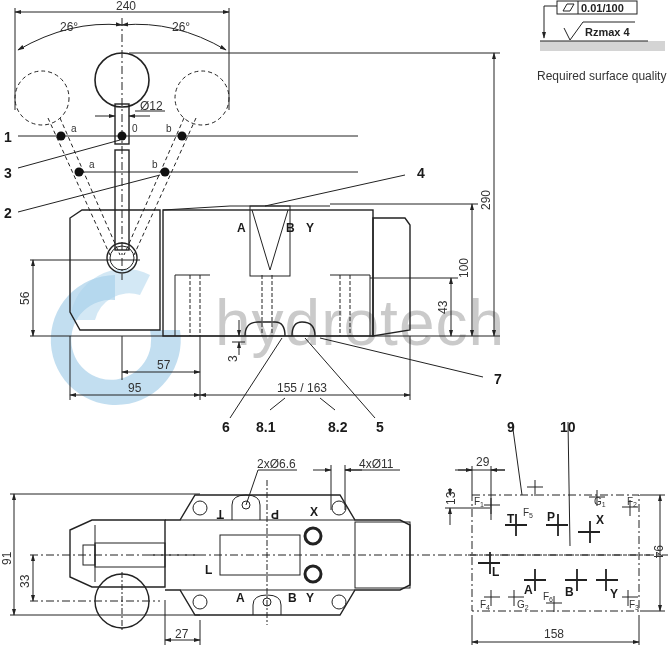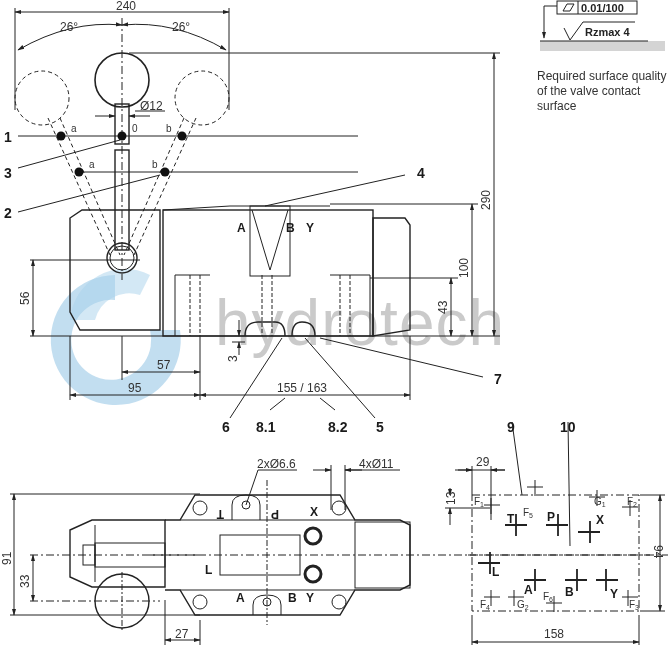--- a/index.html
+++ b/index.html
@@ -285,14 +285,13 @@
   <text class="small" x="629" y="608"><tspan>F</tspan><tspan font-size="7" dy="2">3</tspan></text>
   <text class="small" x="480" y="608"><tspan>F</tspan><tspan font-size="7" dy="2">4</tspan></text>
   <text class="small" x="523" y="516"><tspan>F</tspan><tspan font-size="7" dy="2">5</tspan></text>
   <text class="small" x="543" y="600"><tspan>F</tspan><tspan font-size="7" dy="2">6</tspan></text>
   <text class="small" x="594" y="505"><tspan>G</tspan><tspan font-size="7" dy="2">1</tspan></text>
   <text class="small" x="517" y="608"><tspan>G</tspan><tspan font-size="7" dy="2">2</tspan></text>
 </svg>
 
 <div class="note" style="left:537px;top:69px;">
   <div>Required surface quality</div>
-  <div>of the valve contact surface</div>
 </div>
 
 </body></html>

